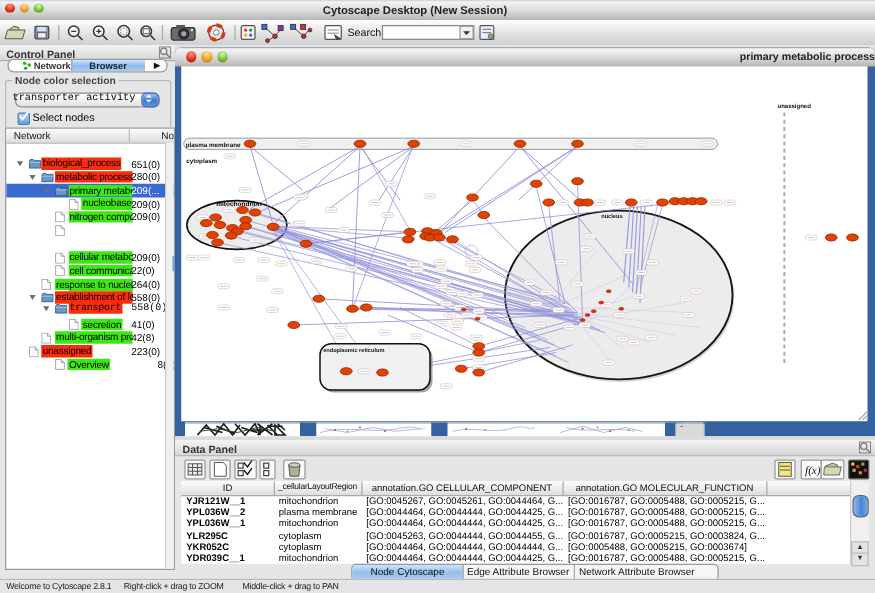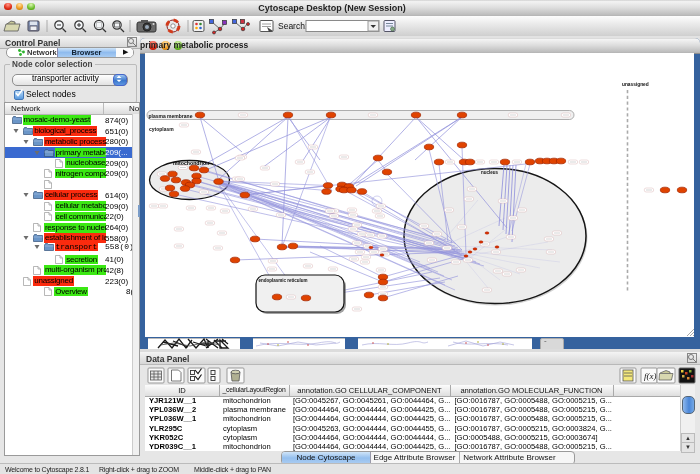--- a/index.html
+++ b/index.html
@@ -139,46 +139,38 @@
     </svg>
     <div class="abs" style="left:20px;top:0.4px;font-size:7.5px;font-weight:bold;color:#333;">Network</div>
   <div class="abs" style="left:50px;top:0.4px;width:59px;text-align:center;font-size:7.5px;font-weight:bold;color:#123;">Browser</div>
   <div class="abs" style="left:116px;top:0.2px;font-size:7px;color:#111;">▶</div>
 </div>
 
 <div class="abs" style="left:4px;top:64px;width:131px;height:37px;border:1px solid #bbb;border-radius:2px;"></div>
 <div class="abs" style="left:10px;top:59.5px;background:#e6e6e6;padding:0 2px;font-size:8.2px;font-weight:bold;color:#444;">Node color selection</div>
 
 <div class="abs" style="left:12px;top:73.5px;width:114px;height:10.5px;background:linear-gradient(#fff,#e2e2e2);border:1px solid #8f8f8f;border-radius:5px;"></div>
-<div class="abs" style="left:32px;top:74.3px;font-size:8.2px;color:#000;">transporter activity</div>
+<div class="abs" style="left:10px;top:74.3px;font-size:8.2px;color:#000;font-family:Liberation Mono, monospace;">transporter activity</div>
 <div class="abs" style="left:113px;top:74px;width:12px;height:9.5px;background:linear-gradient(#9cc4f0,#3a78cc 55%,#5e96e0);border:1px solid #46c;border-radius:4px;"></div>
 <svg class="abs" style="left:113px;top:74px;" width="12" height="10">
     <path d="M6 1.5 L8.5 4 L3.5 4 Z" fill="#fff"></path>
     <path d="M6 8 L8.5 5.7 L3.5 5.7 Z" fill="#fff"></path>
   </svg>
 
 <div class="abs" style="left:14px;top:89.5px;width:8px;height:8px;background:linear-gradient(#b7d8f6,#5a9be0);border:1px solid #4478b8;border-radius:2px;"></div>
 <svg class="abs" style="left:13px;top:87px;" width="12" height="12">
     <path d="M3 6 L5 8.5 L9.5 2.5" fill="none" stroke="#fff" stroke-width="1.6"></path>
   </svg>
 <div class="abs" style="left:26px;top:89px;font-size:8.6px;color:#000;">Select nodes</div>
 <div class="abs" style="left:4px;top:102px;width:134px;height:352px;background:#fff;border:1px solid #9a9a9a;overflow:hidden;">
     <div class="abs" style="left:0;top:0;width:100%;height:11px;background:linear-gradient(#fdfdfd,#dcdcdc);border-bottom:1px solid #b5b5b5;">
       <span style="position:absolute;left:6px;top:0.5px;font-size:8px;color:#111;">Network</span>
       <span style="position:absolute;left:101px;top:0.5px;font-size:8px;color:#111;margin-left:23px;">Nodes</span>
       <span style="position:absolute;left:98px;top:0;width:1px;height:11px;background:#bbb;"></span>
     </div>
-    <div class="tree-row" style="top:11.8px;">
-      <svg width="10" height="8" viewBox="0 0 10 8" style="position:absolute;left:7.0px;top:1.5px;">
-        <path d="M0.5 2 L0.5 7.5 L9.5 7.5 L9.5 1.5 L4.5 1.5 L3.5 0.5 L1.5 0.5 Z" fill="#6b96c8" stroke="#33517a" stroke-width="0.7"></path>
-        <path d="M0.5 3 L9.5 3" stroke="#9cb8da" stroke-width="0.8"></path>
-      </svg>
-      <span class="lbl g" style="left:17.5px;max-width:81.5px;">mosaic-demo-yeast</span>
-      <span class="cnt" style="left:100px;">874(0)</span>
-    </div>
     <div class="tree-row" style="top:22.5px;">
       <svg width="6" height="6" style="position:absolute;left:7.7px;top:2.5px;">
         <path d="M0.5 1 L5.5 1 L3 5 Z" fill="#6d6d6d"></path>
       </svg>
       <svg width="10" height="8" viewBox="0 0 10 8" style="position:absolute;left:17.7px;top:1.5px;">
         <path d="M0.5 2 L0.5 7.5 L9.5 7.5 L9.5 1.5 L4.5 1.5 L3.5 0.5 L1.5 0.5 Z" fill="#6b96c8" stroke="#33517a" stroke-width="0.7"></path>
         <path d="M0.5 3 L9.5 3" stroke="#9cb8da" stroke-width="0.8"></path>
       </svg>
       <span class="lbl r" style="left:28.2px;max-width:70.8px;">biological_process</span>
       <span class="cnt" style="left:100px;">651(0)</span>
@@ -222,31 +214,20 @@
       <span class="lbl g" style="left:49.6px;max-width:49.4px;">nitrogen compo</span>
       <span class="cnt" style="left:100px;">209(0)</span>
     </div>
     <div class="tree-row" style="top:76.1px;">
       <svg width="8" height="9" viewBox="0 0 8 9" style="position:absolute;left:39.1px;top:1px;">
         <path d="M0.5 0.5 L5 0.5 L7.5 3 L7.5 8.5 L0.5 8.5 Z" fill="#fff" stroke="#999" stroke-width="0.7"></path>
         <path d="M5 0.5 L5 3 L7.5 3" fill="none" stroke="#999" stroke-width="0.7"></path>
       </svg>
       <span class="lbl g" style="left:49.6px;max-width:49.4px;margin-top:44px;">macromolecule</span>
       <span class="cnt" style="left:100px;padding-left:48px;">311(0)</span>
-    </div>
-    <div class="tree-row" style="top:86.8px;">
-      <svg width="6" height="6" style="position:absolute;left:18.4px;top:2.5px;">
-        <path d="M0.5 1 L5.5 1 L3 5 Z" fill="#6d6d6d"></path>
-      </svg>
-      <svg width="10" height="8" viewBox="0 0 10 8" style="position:absolute;left:28.4px;top:1.5px;">
-        <path d="M0.5 2 L0.5 7.5 L9.5 7.5 L9.5 1.5 L4.5 1.5 L3.5 0.5 L1.5 0.5 Z" fill="#6b96c8" stroke="#33517a" stroke-width="0.7"></path>
-        <path d="M0.5 3 L9.5 3" stroke="#9cb8da" stroke-width="0.8"></path>
-      </svg>
-      <span class="lbl r" style="left:38.9px;max-width:60.1px;">cellular process</span>
-      <span class="cnt" style="left:100px;">614(0)</span>
     </div>
     <div class="tree-row" style="top:97.6px;">
       <svg width="8" height="9" viewBox="0 0 8 9" style="position:absolute;left:39.1px;top:1px;">
         <path d="M0.5 0.5 L5 0.5 L7.5 3 L7.5 8.5 L0.5 8.5 Z" fill="#fff" stroke="#999" stroke-width="0.7"></path>
         <path d="M5 0.5 L5 3 L7.5 3" fill="none" stroke="#999" stroke-width="0.7"></path>
       </svg>
       <span class="lbl g" style="left:49.6px;max-width:49.4px;">cellular metabo</span>
       <span class="cnt" style="left:100px;">209(0)</span>
     </div>
     <div class="tree-row" style="top:108.3px;">
@@ -322,21 +303,21 @@
     <div class="abs" style="right:0;top:11px;width:6px;height:341px;background:#f0f0f0;border-left:1px solid #ccc;"></div>
   </div>
 <div class="abs" style="left:137.5px;top:205px;width:5px;height:12px;background:#7a9cc8;"></div>
 <div class="abs" style="left:140px;top:36px;width:560px;height:316px;background:#e2e2e2;"></div>
 
 <div class="abs" style="left:140px;top:38px;width:560px;height:310.5px;background:#35629e;border-radius:5px 5px 0 0;"></div>
 <div class="abs titlebar" style="left:140px;top:38px;width:560px;height:15px;border-radius:5px 5px 0 0;border-bottom:1px solid #8d8d8d;"></div>
 <div class="light" style="left:148.8px;top:41.3px;width:8.4px;height:8.4px;background:radial-gradient(circle at 50% 25%,#ff8878 8%,#dd2a14 60%,#a81200);"></div>
 <div class="light" style="left:161.4px;top:41.3px;width:8.4px;height:8.4px;background:radial-gradient(circle at 50% 25%,#ffd890 8%,#ec9922 60%,#b86e00);"></div>
 <div class="light" style="left:174px;top:41.3px;width:8.4px;height:8.4px;background:radial-gradient(circle at 50% 25%,#cef0a0 8%,#6cbe2e 60%,#478c00);"></div>
-<div class="abs" style="left:140px;top:40px;width:560px;text-align:left;font-size:8.5px;font-weight:bold;color:#222;">primary metabolic process</div>
+<div class="abs" style="left:140px;top:40px;width:560px;text-align:right;font-size:8.5px;font-weight:bold;color:#222;">primary metabolic process</div>
 
 <div class="abs" style="left:145px;top:53px;width:549px;height:283.5px;background:#fff;"></div>
 <svg class="abs" style="left:145px;top:53px;" width="549" height="283.5" viewBox="145 53 549 283.5">
     <g>
       <ellipse cx="496" cy="237.5" rx="91.5" ry="68" fill="#c8c8c8" opacity="0.8"></ellipse>
       <ellipse cx="495" cy="236" rx="91" ry="67.5" fill="#ececec" stroke="#151515" stroke-width="1.5"></ellipse>
       <ellipse cx="189.5" cy="180" rx="40" ry="19.5" fill="#ececec" stroke="#111" stroke-width="1.3"></ellipse>
       <rect x="147" y="110.5" width="427" height="9" rx="4.5" fill="#f0f0f0" stroke="#9a9a9a" stroke-width="0.8"></rect>
     </g>
     <line x1="200.0" y1="117.0" x2="218.0" y2="178.0" stroke="#9393dc" stroke-width="0.80" opacity="0.90"></line>

